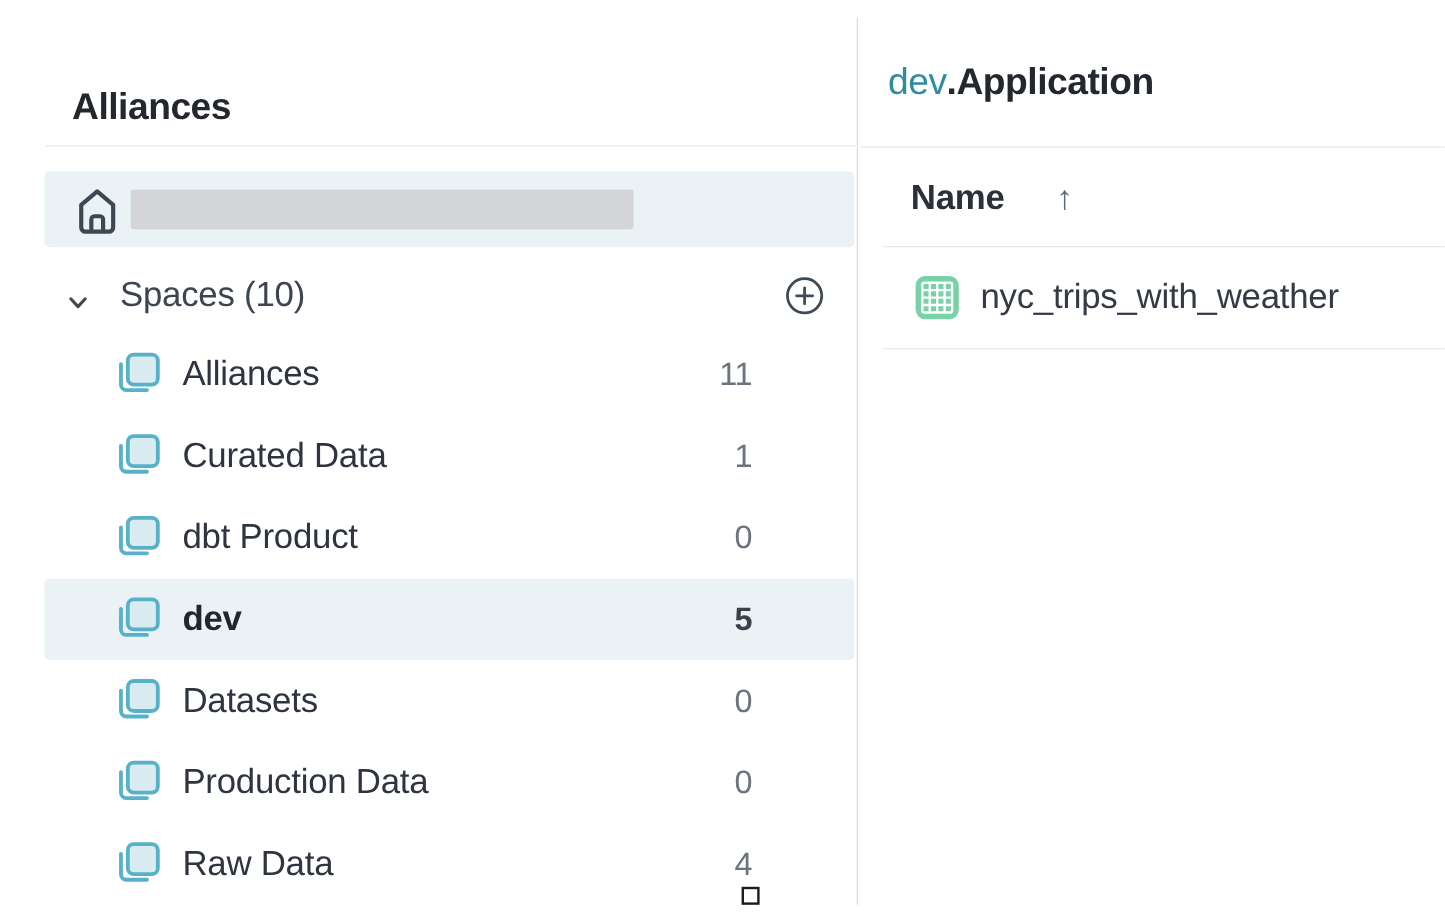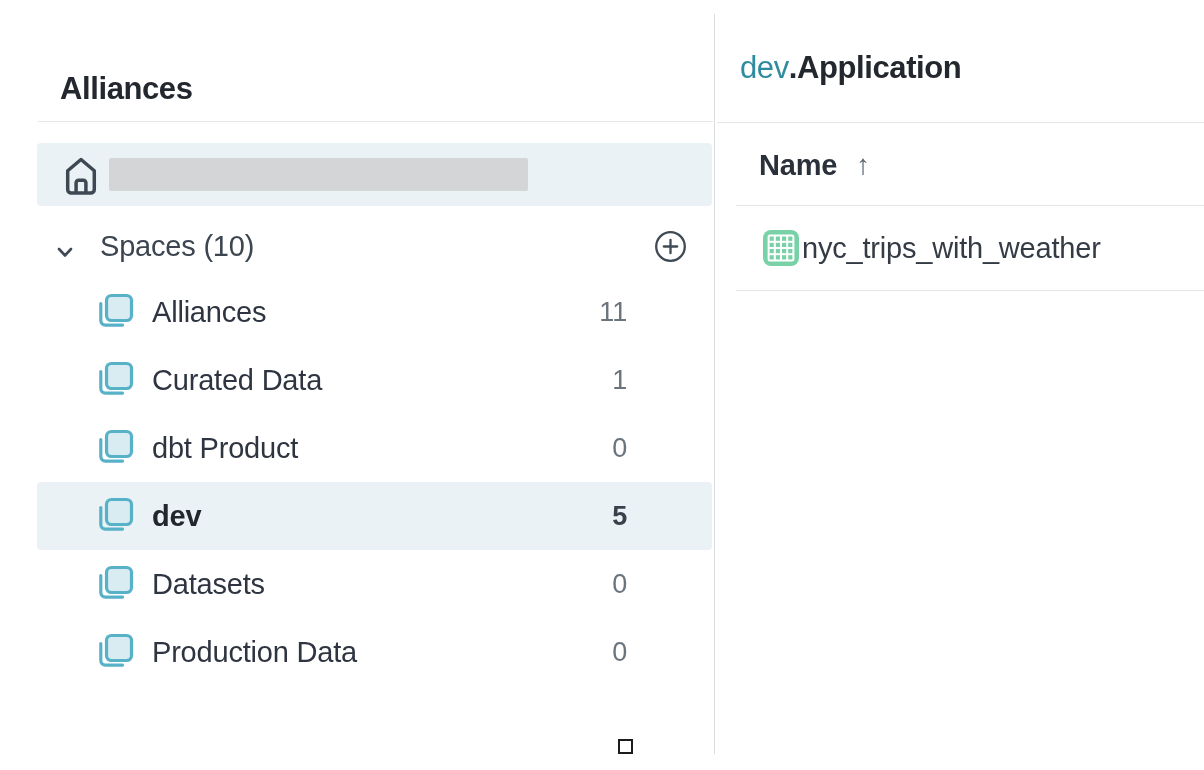--- a/index.html
+++ b/index.html
@@ -142,20 +142,21 @@
     right: 0; height: 1px;
     background: #e5e7e9;
   }
   .table-header {
     position: absolute;
     left: 44px; top: 148px;
     height: 34px;
     display: flex;
     align-items: center;
     cursor: pointer;
+    gap: 24px;
   }
   .col-name {
     font-size: 29px;
     font-weight: 600;
     color: #2b313a;
   }
   .sort-arrow {
     margin-left: 19px;
     font-size: 28px;
     font-weight: 400;
@@ -171,21 +172,21 @@
   .dataset-row {
     height: 84px;
     display: flex;
     align-items: center;
     border-bottom: 1px solid #e5e7e9;
     margin-left: 21px;
     cursor: pointer;
   }
   .dataset-row .ds-ic { margin-left: 24px; flex: 0 0 auto; display: block; }
   .dataset-name {
-    margin-left: 0;
+    margin-left: 15px;
     font-size: 29px;
     color: #343b45;
     white-space: nowrap;
   }
 </style>
 </head>
 <body>
 
 <aside class="sidebar">
 
@@ -256,20 +257,28 @@
     <span class="space-label">Datasets</span>
     <span class="space-count">0</span>
   </li>
       <li class="space-row">
     <svg class="space-ic" width="39" height="40" viewBox="0 0 39 40">
       <path d="M4.8 11.5 V28.5 A4.6 4.6 0 0 0 9.4 33.1 H26.5" fill="none" stroke="#57b1c7" stroke-width="3.2" stroke-linecap="round"></path>
       <rect x="10.5" y="3.5" width="25" height="25" rx="5" fill="#d9ecf2" stroke="#57b1c7" stroke-width="3.2"></rect>
     </svg>
     <span class="space-label">Production Data</span>
     <span class="space-count">0</span>
+  </li>
+      <li class="space-row">
+    <svg class="space-ic" width="39" height="40" viewBox="0 0 39 40">
+      <path d="M4.8 11.5 V28.5 A4.6 4.6 0 0 0 9.4 33.1 H26.5" fill="none" stroke="#57b1c7" stroke-width="3.2" stroke-linecap="round"></path>
+      <rect x="10.5" y="3.5" width="25" height="25" rx="5" fill="#d9ecf2" stroke="#57b1c7" stroke-width="3.2"></rect>
+    </svg>
+    <span class="space-label">Raw Data</span>
+    <span class="space-count">4</span>
   </li>
     </ul>
 
   <div class="square-artifact"></div>
 </aside>
 
 <div class="v-divider"></div>
 
 <main class="main">
 

